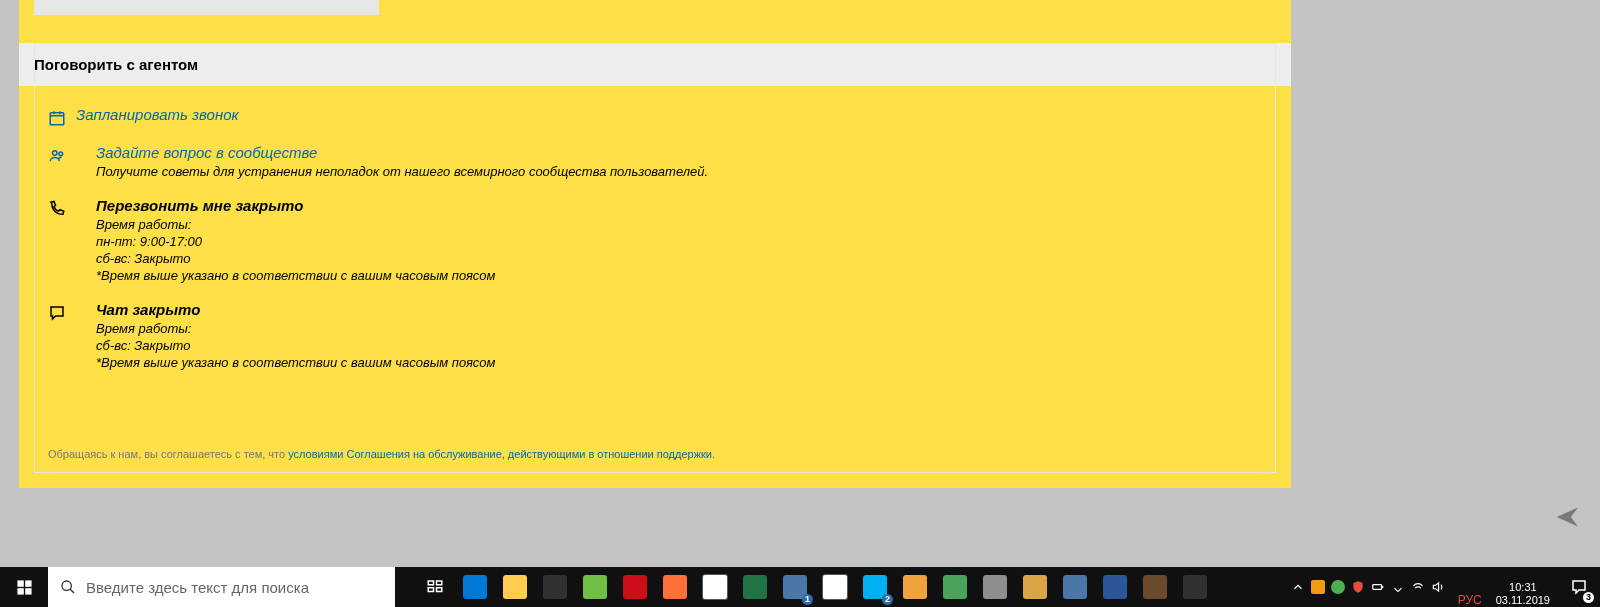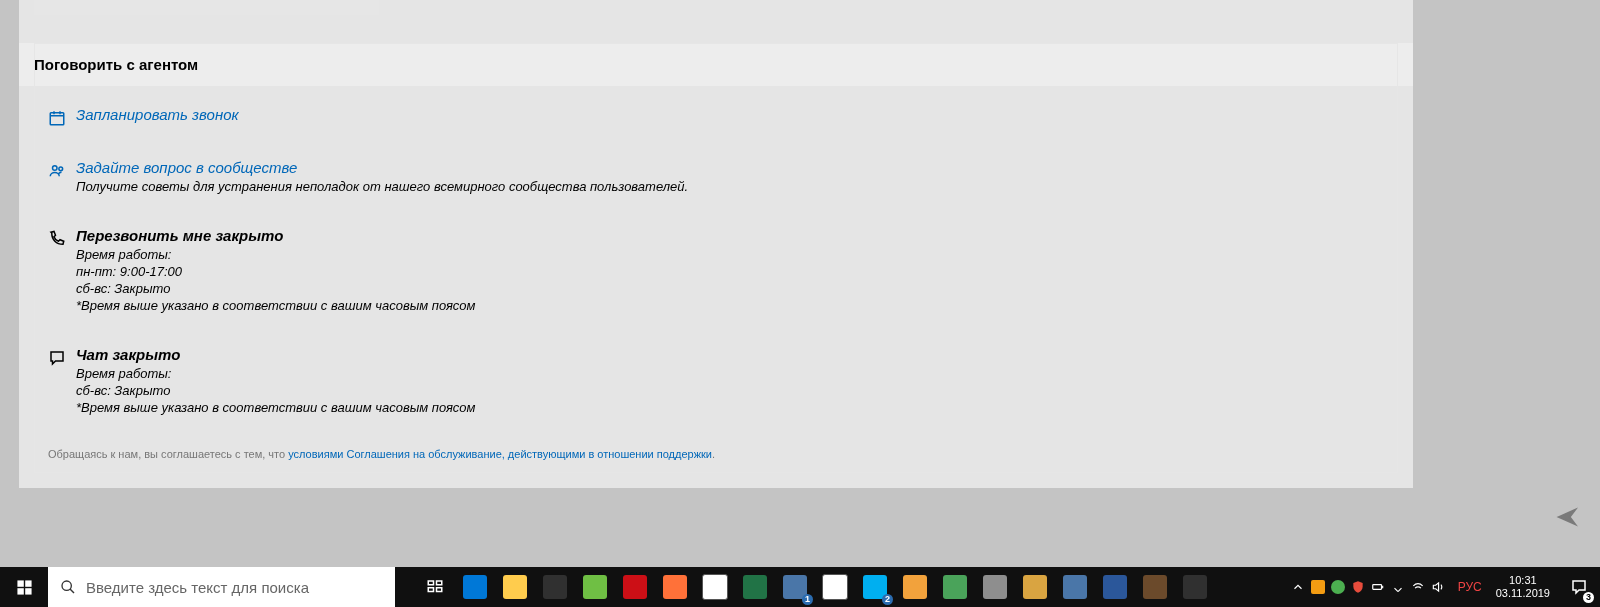--- a/index.html
+++ b/index.html
@@ -1,34 +1,34 @@
 <!DOCTYPE html>
 <html><head>
 <meta charset="utf-8">
 <style>
 html,body{margin:0;padding:0;height:100%;font-family:"Segoe UI","Segoe UI Web",Arial,sans-serif;background:#c4c4c4;overflow:hidden;}
 .stage{position:relative;width:1600px;height:607px;background:#c4c4c4;}
-.page{position:absolute;left:19px;top:0;width:1394px;height:488px;background:#e5e5e5;}
+.page{position:absolute;left:19px;top:0;width:1272px;height:488px;background:#fde047;}
 .page-inner-border{position:absolute;left:15px;top:43px;right:15px;bottom:15px;border:1px solid #e6e6e6;pointer-events:none;}
 .card-header{position:absolute;left:0;top:43px;right:0;height:43px;background:#ededed;display:flex;align-items:center;padding:0 15px;font-size:15px;font-weight:600;color:#000;}
 .next-btn{position:absolute;left:15px;top:0;width:345px;height:15px;background:#e6e6e6;}
 .options{position:absolute;left:15px;top:100px;right:15px;}
 .opt{display:flex;padding:6px 14px 0 14px;}
 .opt .ic{width:28px;flex:0 0 28px;padding-top:3px;}
 .opt .ic svg{width:18px;height:18px;display:block;}
 .opt .body{flex:1;font-style:italic;}
 .opt .title{color:#0067b8;font-size:15px;font-weight:500;cursor:pointer;}
 .opt .title.black{color:#000;cursor:default;font-weight:600;}
 .opt .sub{color:#000;font-size:13px;padding-top:2px;line-height:17px;}
-.opt + .opt{margin-top:26px;}
+.opt + .opt{margin-top:11px;gap:20px;}
 .disclaimer{position:absolute;left:29px;bottom:28px;font-size:11px;color:#777;}
 .disclaimer a{color:#0067b8;text-decoration:none;cursor:pointer;}
 .send-arrow{position:absolute;right:22px;top:506px;color:#7a7a7a;}
 .send-arrow svg{width:22px;height:22px;display:block;}
-.taskbar{position:absolute;left:0;bottom:0;width:100%;height:40px;background:#101010;display:flex;align-items:center;}
+.taskbar{position:absolute;left:0;bottom:0;width:100%;height:40px;background:#101010;display:flex;align-items:flex-end;}
 .tb-start{width:48px;height:40px;display:flex;align-items:center;justify-content:center;cursor:pointer;}
 .tb-start svg{width:17px;height:17px;fill:#fff;}
 .tb-search{width:323px;height:40px;background:#fff;display:flex;align-items:center;padding:0 12px;cursor:text;}
 .tb-search svg{width:16px;height:16px;stroke:#333;fill:none;stroke-width:2;margin-right:10px;}
 .tb-search span{color:#666;font-size:15px;}
 .tb-gap{width:20px;}
 .tb-icon{width:40px;height:40px;display:flex;align-items:center;justify-content:center;cursor:pointer;position:relative;}
 .tb-icon .sq{width:24px;height:24px;border-radius:3px;}
 .tb-icons{display:flex;flex:1;align-items:center;}
 .tb-tray{display:flex;align-items:center;padding-right:4px;}

